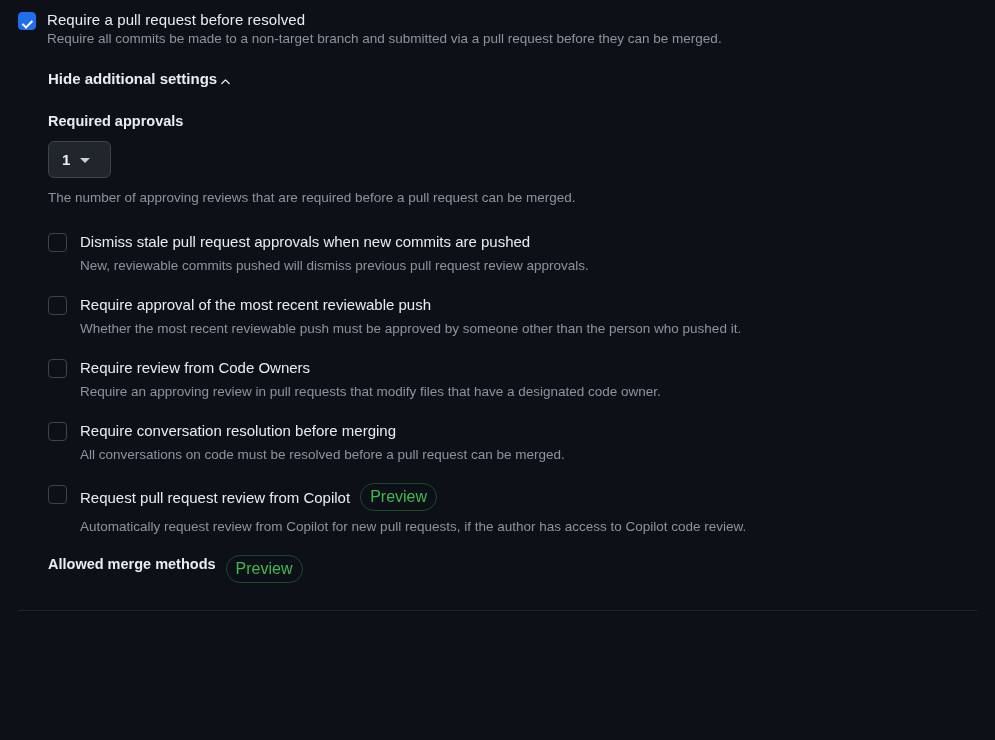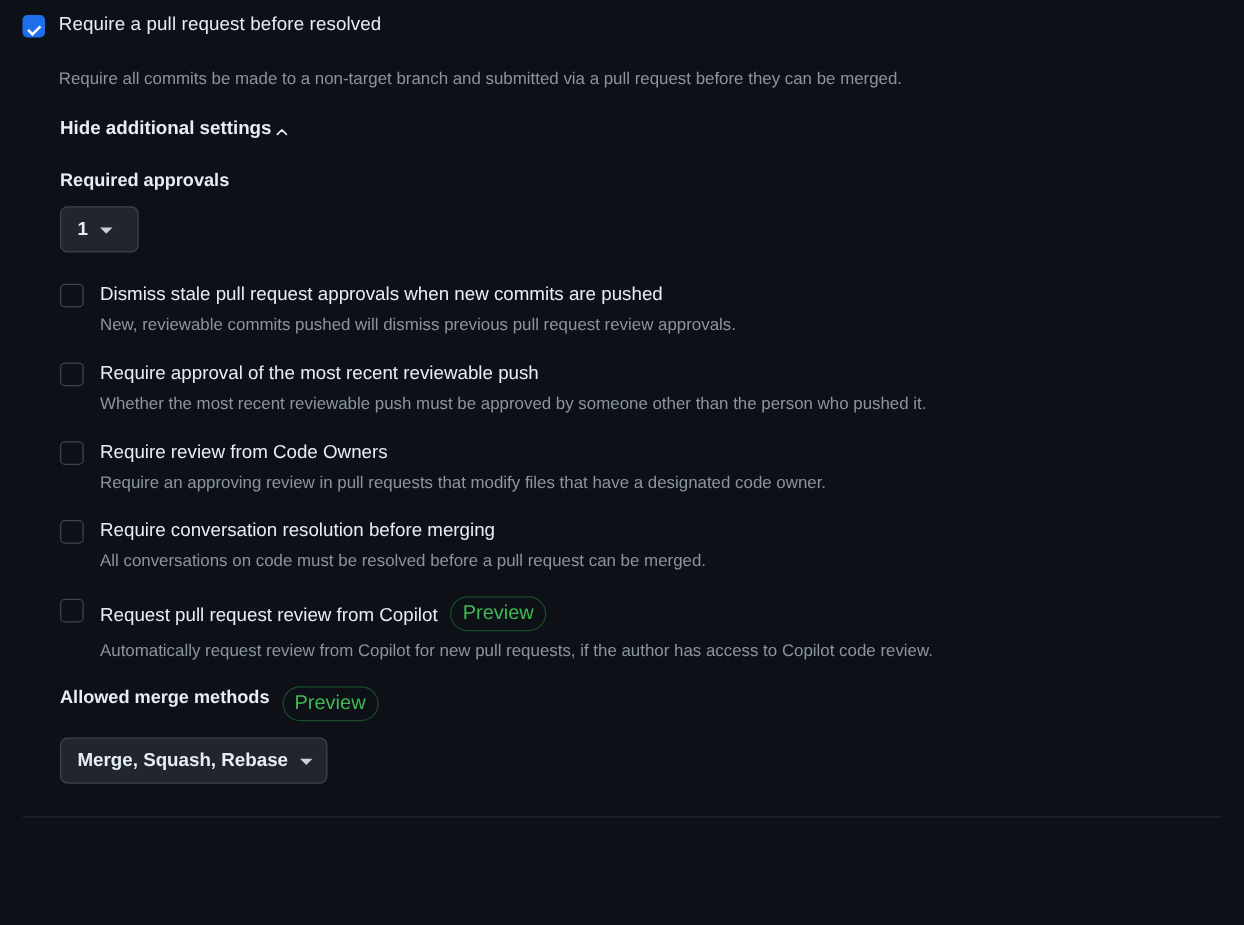--- a/index.html
+++ b/index.html
@@ -63,21 +63,21 @@
     font-size:15px;
     font-weight:400;
     color:var(--fg);
     line-height:19px;
     letter-spacing:.1px;
   }
   .rule-desc{
     color:var(--muted);
     font-size:13.5px;
     line-height:18px;
-    margin-top:24px;
+    margin-top:0;
   }
 
   
   .hide-toggle{
     display:inline-flex;
     align-items:flex-end;
     gap:2px;
     margin:22px 0 0 48px;
     font-size:15px;
     font-weight:700;
@@ -213,20 +213,21 @@
   </button>
 
   
   <div class="section-label">
     <span>Required approvals</span>
   </div>
   <button class="select small">
     <span>1</span>
     <span class="caret"></span>
   </button>
+  <div class="help-text">The number of approving reviews that are required before a pull request can be merged.</div>
 
   
   <div class="sub-list">
 
     <div class="sub-item">
       <div class="checkbox"></div>
       <div class="sub-body">
         <div class="sub-title">
             <span>Dismiss stale pull request approvals when new commits are pushed</span>
           </div>
@@ -275,19 +276,15 @@
       </div>
     </div>
 
   </div>
 
   
   <div class="section-label" style="margin-top:14px;">
     <span>Allowed merge methods</span>
     <span class="badge-preview">Preview</span>
   </div>
-  <button class="select">
-    <span>Merge, Squash, Rebase</span>
-    <span class="caret"></span>
-  </button>
 
   <div class="divider"></div>
 </div>
 
 </body></html>

